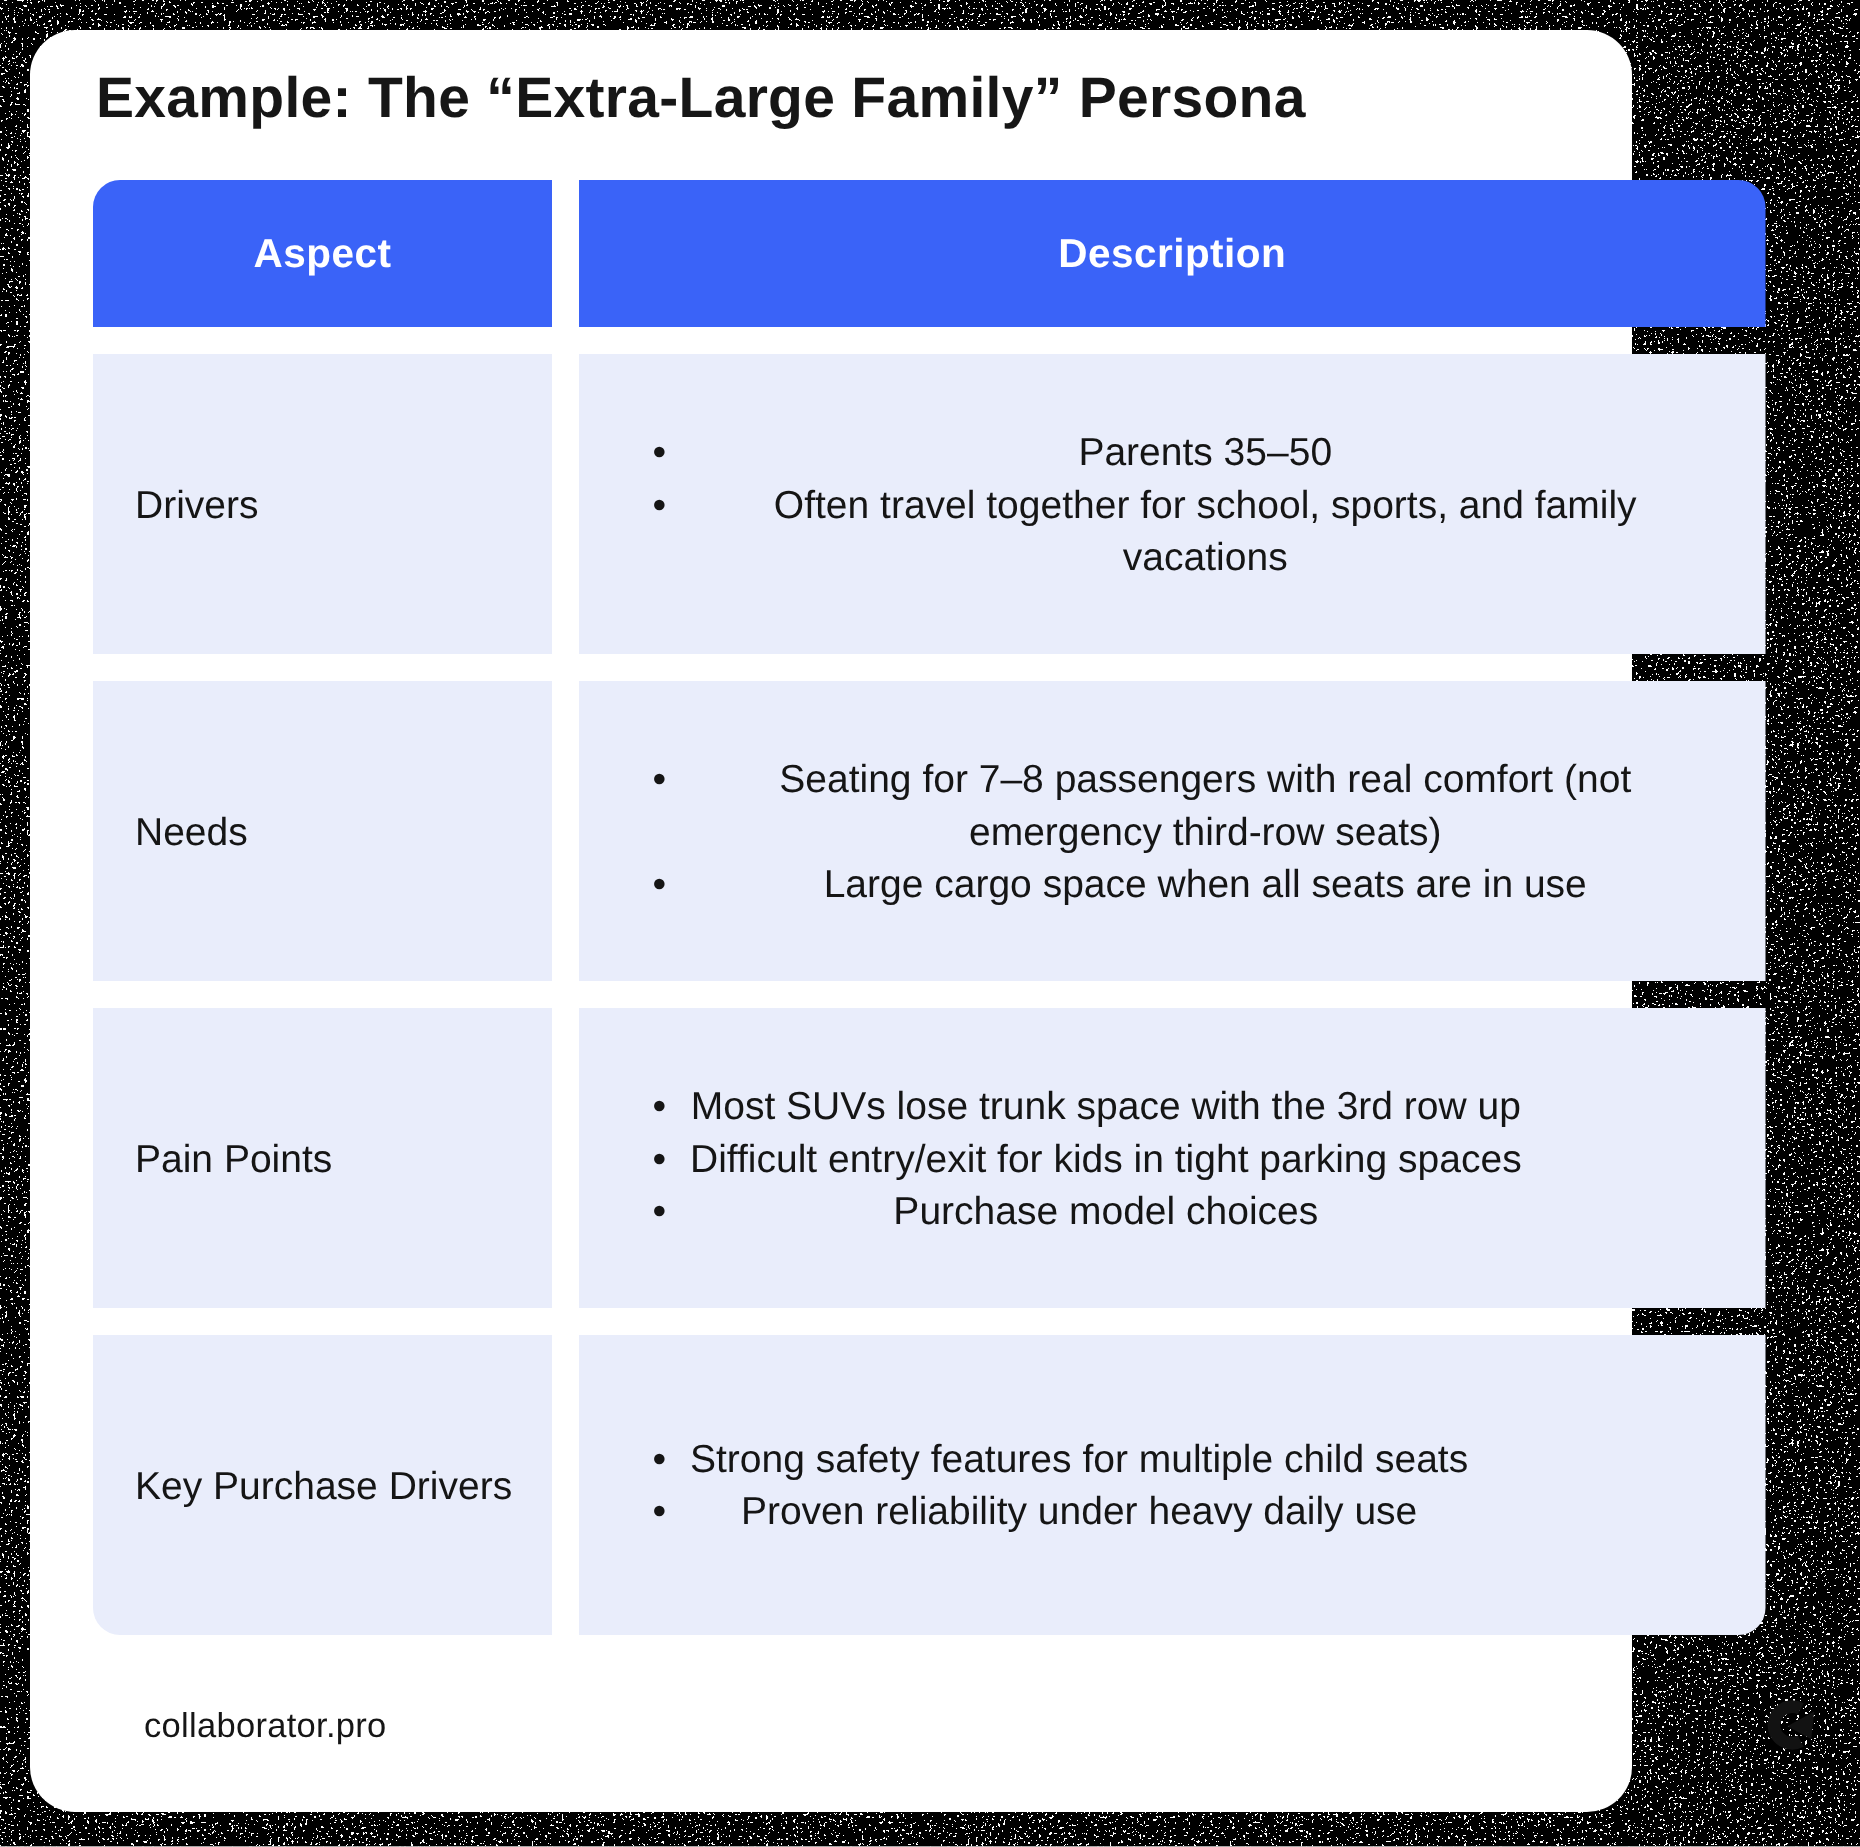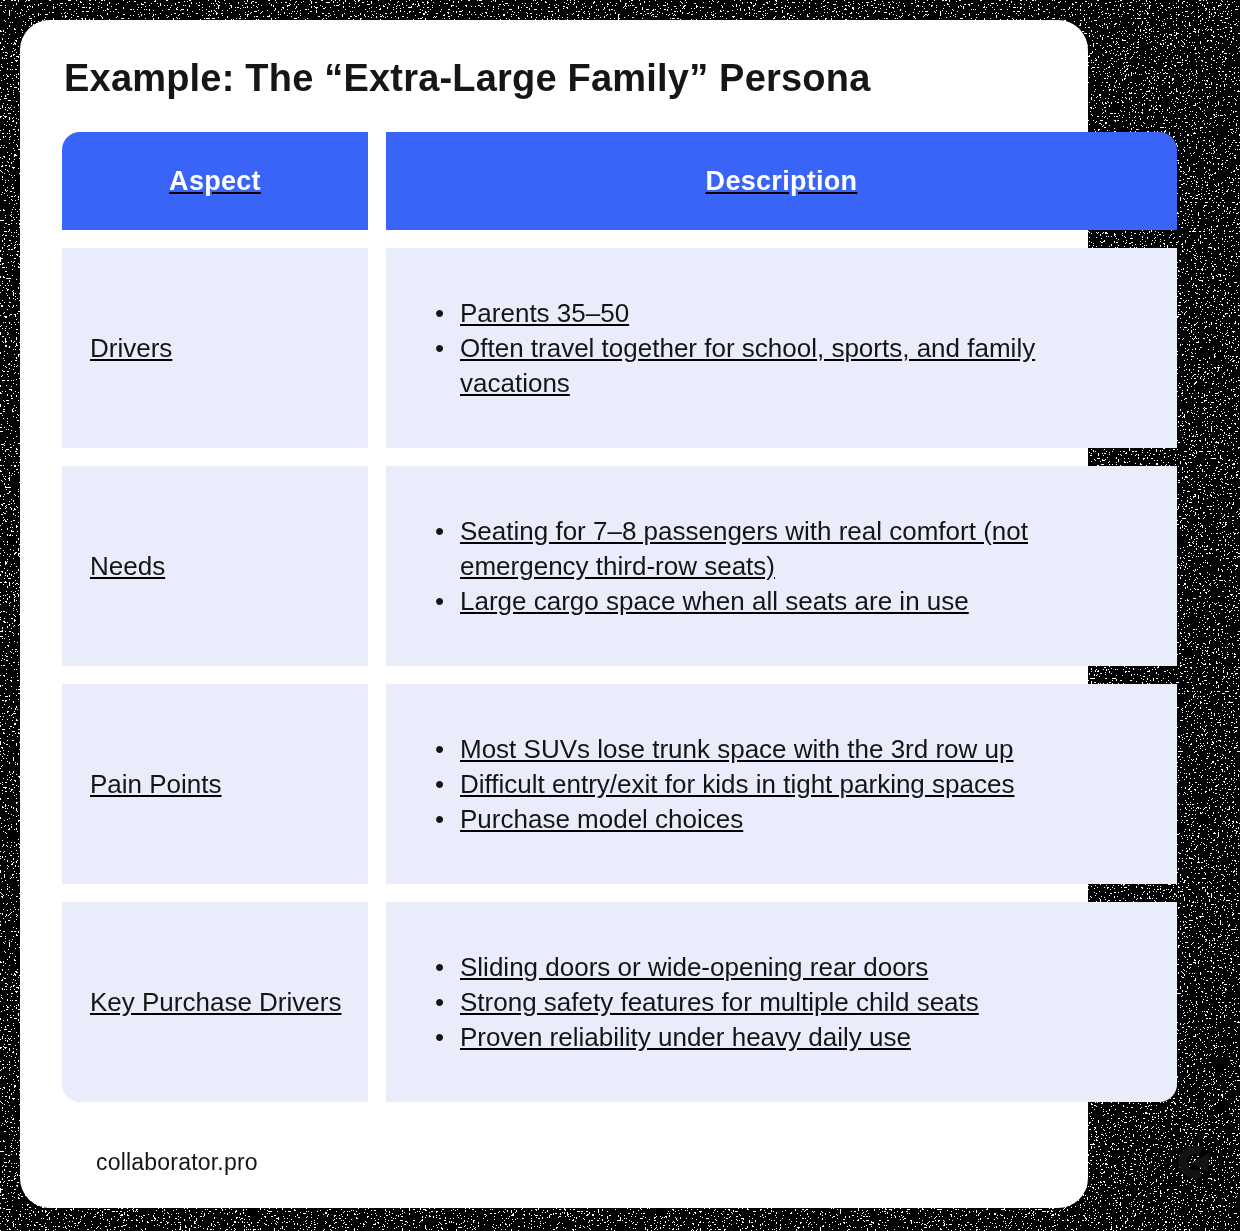--- a/index.html
+++ b/index.html
@@ -21,40 +21,39 @@
     display: block;
   }
   .card {
     position: absolute;
     left: 20px;
     top: 20px;
     width: 1068px;
     height: 1188px;
     background: #ffffff;
     border-radius: 30px;
-    padding: 34px 42px 30px 42px;
+    padding: 22px 42px 30px 42px;
     display: flex;
     flex-direction: column;
   }
   .title {
     margin: 0 0 0 2px;
     font-size: 38px;
     line-height: 48px;
     font-weight: 700;
     letter-spacing: 0.2px;
     color: #161616;
   }
   .persona-table {
     margin-top: 30px;
     display: grid;
     grid-template-columns: 306px 791px;
     grid-template-rows: 98px 200px 200px 200px 200px;
     gap: 18px;
     width: 1115px;
-    text-decoration: underline;
   }
   .cell {
     display: flex;
     align-items: center;
   }
   .cell.head {
     background: #3A63F8;
     color: #ffffff;
     font-size: 27px;
     font-weight: 700;
@@ -68,20 +67,21 @@
     color: #151515;
     font-size: 26px;
   }
   .cell.aspect { padding: 0 20px 0 28px; line-height: 33px; }
   .cell.bottom-left  { border-bottom-left-radius: 18px; }
   .cell.bottom-right { border-bottom-right-radius: 18px; }
   .bullets {
     list-style: none;
     margin: 0;
     padding: 0 30px 0 74px;
+    text-align: center;
   }
   .bullets li {
     position: relative;
     line-height: 35px;
     color: #151515;
   }
   .bullets li::before {
     content: "\2022";
     position: absolute;
     left: -25px;
@@ -150,21 +150,20 @@
         <ul class="bullets">
           <li>Most SUVs lose trunk space with the 3rd row up</li>
           <li>Difficult entry/exit for kids in tight parking spaces</li>
           <li>Purchase model choices</li>
         </ul>
       </div>
 
       <div class="cell body aspect bottom-left">Key Purchase Drivers</div>
       <div class="cell body bottom-right">
         <ul class="bullets">
-          <li>Sliding doors or wide-opening rear doors</li>
           <li>Strong safety features for multiple child seats</li>
           <li>Proven reliability under heavy daily use</li>
         </ul>
       </div>
 
     </div>
 
     <div class="footer">
       <span class="site-name">collaborator.pro</span>
       <svg class="logo" viewBox="0 0 36 36" xmlns="http://www.w3.org/2000/svg">

